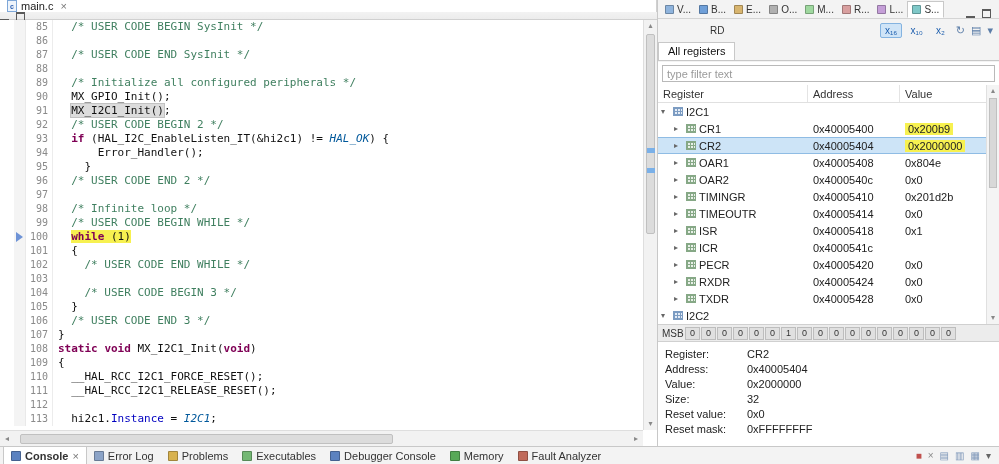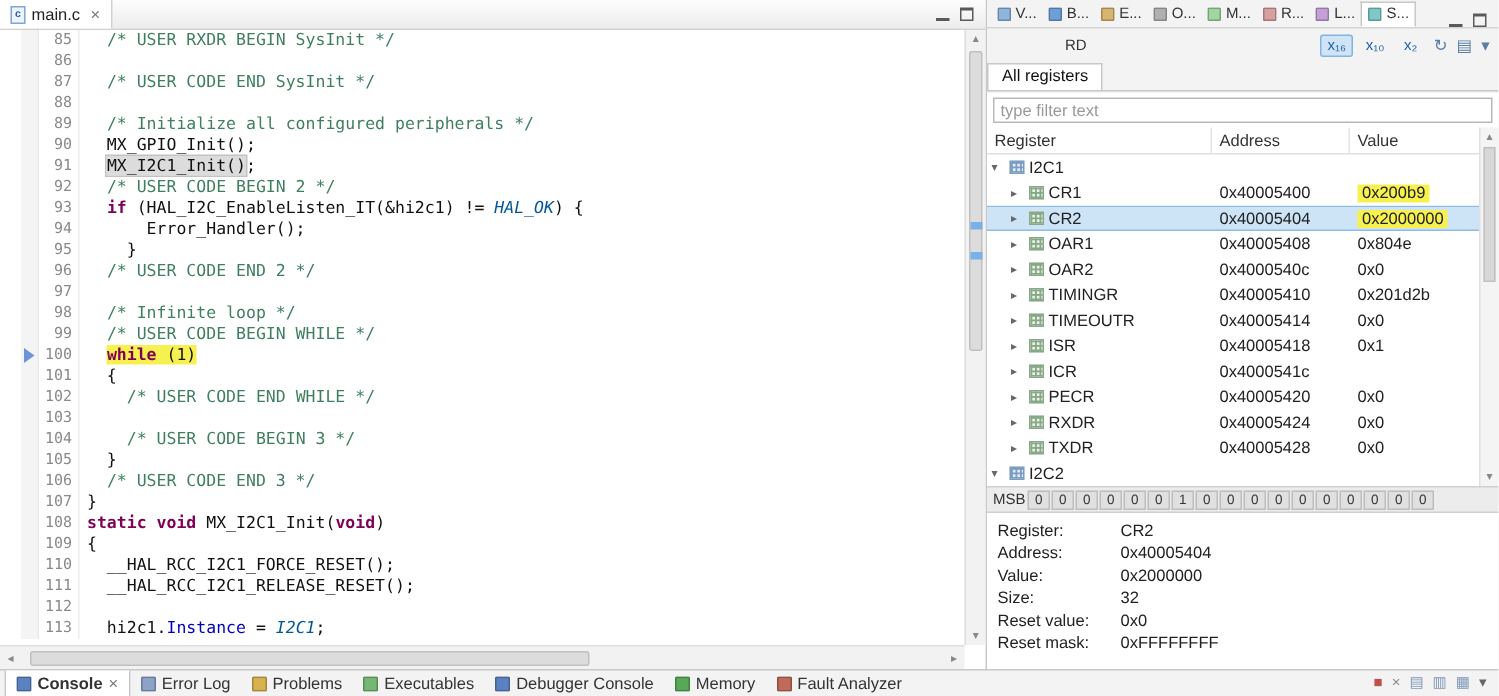--- a/index.html
+++ b/index.html
@@ -1,21 +1,21 @@
 <!DOCTYPE html>
 <html><head>
 <meta charset="utf-8">
 <style>
   * { margin:0; padding:0; box-sizing:border-box; }
   html,body { width:999px; height:464px; overflow:hidden; }
   body { font-family:"Liberation Sans", sans-serif; font-size:11px; color:#222; background:#f3f3f3; position:relative; }
 
   
   #editor-pane { position:absolute; left:0; top:0; width:658px; height:446px; background:#fff; border-right:1px solid #c8c8c8; }
-  .editor-tabbar { height:20px; background:linear-gradient(#fdfdfd,#ececec); border-bottom:1px solid #d0d0d0; display:flex; align-items:stretch; }
+  .editor-tabbar { height:20px; background:linear-gradient(#fdfdfd,#ececec); border-bottom:1px solid #d0d0d0; display:flex; align-items:stretch;flex-direction:column; }
   .editor-tab { display:flex; align-items:center; gap:4px; padding:0 7px; background:#fff; border-right:1px solid #d0d0d0; }
   .file-icon { width:10px; height:12px; background:#eef4fb; border:1px solid #7ea7d8; font-size:7px; font-weight:bold; color:#2a5db0; display:flex; align-items:center; justify-content:center; }
   .tab-close { color:#777; font-size:11px; margin-left:3px; }
   .tabbar-spacer { flex:1; }
   .win-btns { display:flex; gap:7px; align-items:center; padding-right:8px; }
   .icon-min { width:9px; height:8px; border-bottom:2px solid #5a5a5a; }
   .icon-max { width:9px; height:9px; border:1px solid #5a5a5a; border-top-width:2px; }
 
   .editor-body { position:absolute; top:20px; left:0; right:14px; bottom:16px; background:#fff; overflow:hidden; }
   .code-line { display:flex; height:14px; line-height:14px; font-family:"DejaVu Sans Mono", monospace; font-size:11px; white-space:pre;margin-left:14px; }
@@ -113,21 +113,21 @@
       <span class="tab-close">×</span>
     </div>
     <div class="tabbar-spacer"></div>
     <div class="win-btns">
       <span class="icon-min"></span>
       <span class="icon-max"></span>
     </div>
   </div>
 
   <div class="editor-body" id="code-lines">
-      <div class="code-line"><span class="ruler-cell"></span><span class="gutter-cell">85</span><span class="content-cell"><span class="seg-p">  </span><span class="seg-c">/* USER RXDR BEGIN SysInit */</span></span></div>
+      <div class="code-line"><span class="ruler-cell"></span><span class="gutter-cell">85</span><span class="content-cell"><span class="seg-p">  </span><span class="seg-c">/* USER CODE BEGIN SysInit */</span></span></div>
       <div class="code-line"><span class="ruler-cell"></span><span class="gutter-cell">86</span><span class="content-cell"></span></div>
       <div class="code-line"><span class="ruler-cell"></span><span class="gutter-cell">87</span><span class="content-cell"><span class="seg-p">  </span><span class="seg-c">/* USER CODE END SysInit */</span></span></div>
       <div class="code-line"><span class="ruler-cell"></span><span class="gutter-cell">88</span><span class="content-cell"></span></div>
       <div class="code-line"><span class="ruler-cell"></span><span class="gutter-cell">89</span><span class="content-cell"><span class="seg-p">  </span><span class="seg-c">/* Initialize all configured peripherals */</span></span></div>
       <div class="code-line"><span class="ruler-cell"></span><span class="gutter-cell">90</span><span class="content-cell"><span class="seg-p">  MX_GPIO_Init();</span></span></div>
       <div class="code-line"><span class="ruler-cell"></span><span class="gutter-cell">91</span><span class="content-cell"><span class="seg-p">  </span><span class="seg-occ">MX_I2C1_Init()</span><span class="seg-p">;</span></span></div>
       <div class="code-line"><span class="ruler-cell"></span><span class="gutter-cell">92</span><span class="content-cell"><span class="seg-p">  </span><span class="seg-c">/* USER CODE BEGIN 2 */</span></span></div>
       <div class="code-line"><span class="ruler-cell"></span><span class="gutter-cell">93</span><span class="content-cell"><span class="seg-p">  </span><span class="seg-k">if</span><span class="seg-p"> (HAL_I2C_EnableListen_IT(&amp;hi2c1) != </span><span class="seg-m">HAL_OK</span><span class="seg-p">) {</span></span></div>
       <div class="code-line"><span class="ruler-cell"></span><span class="gutter-cell">94</span><span class="content-cell"><span class="seg-p">      Error_Handler();</span></span></div>
       <div class="code-line"><span class="ruler-cell"></span><span class="gutter-cell">95</span><span class="content-cell"><span class="seg-p">    }</span></span></div>

